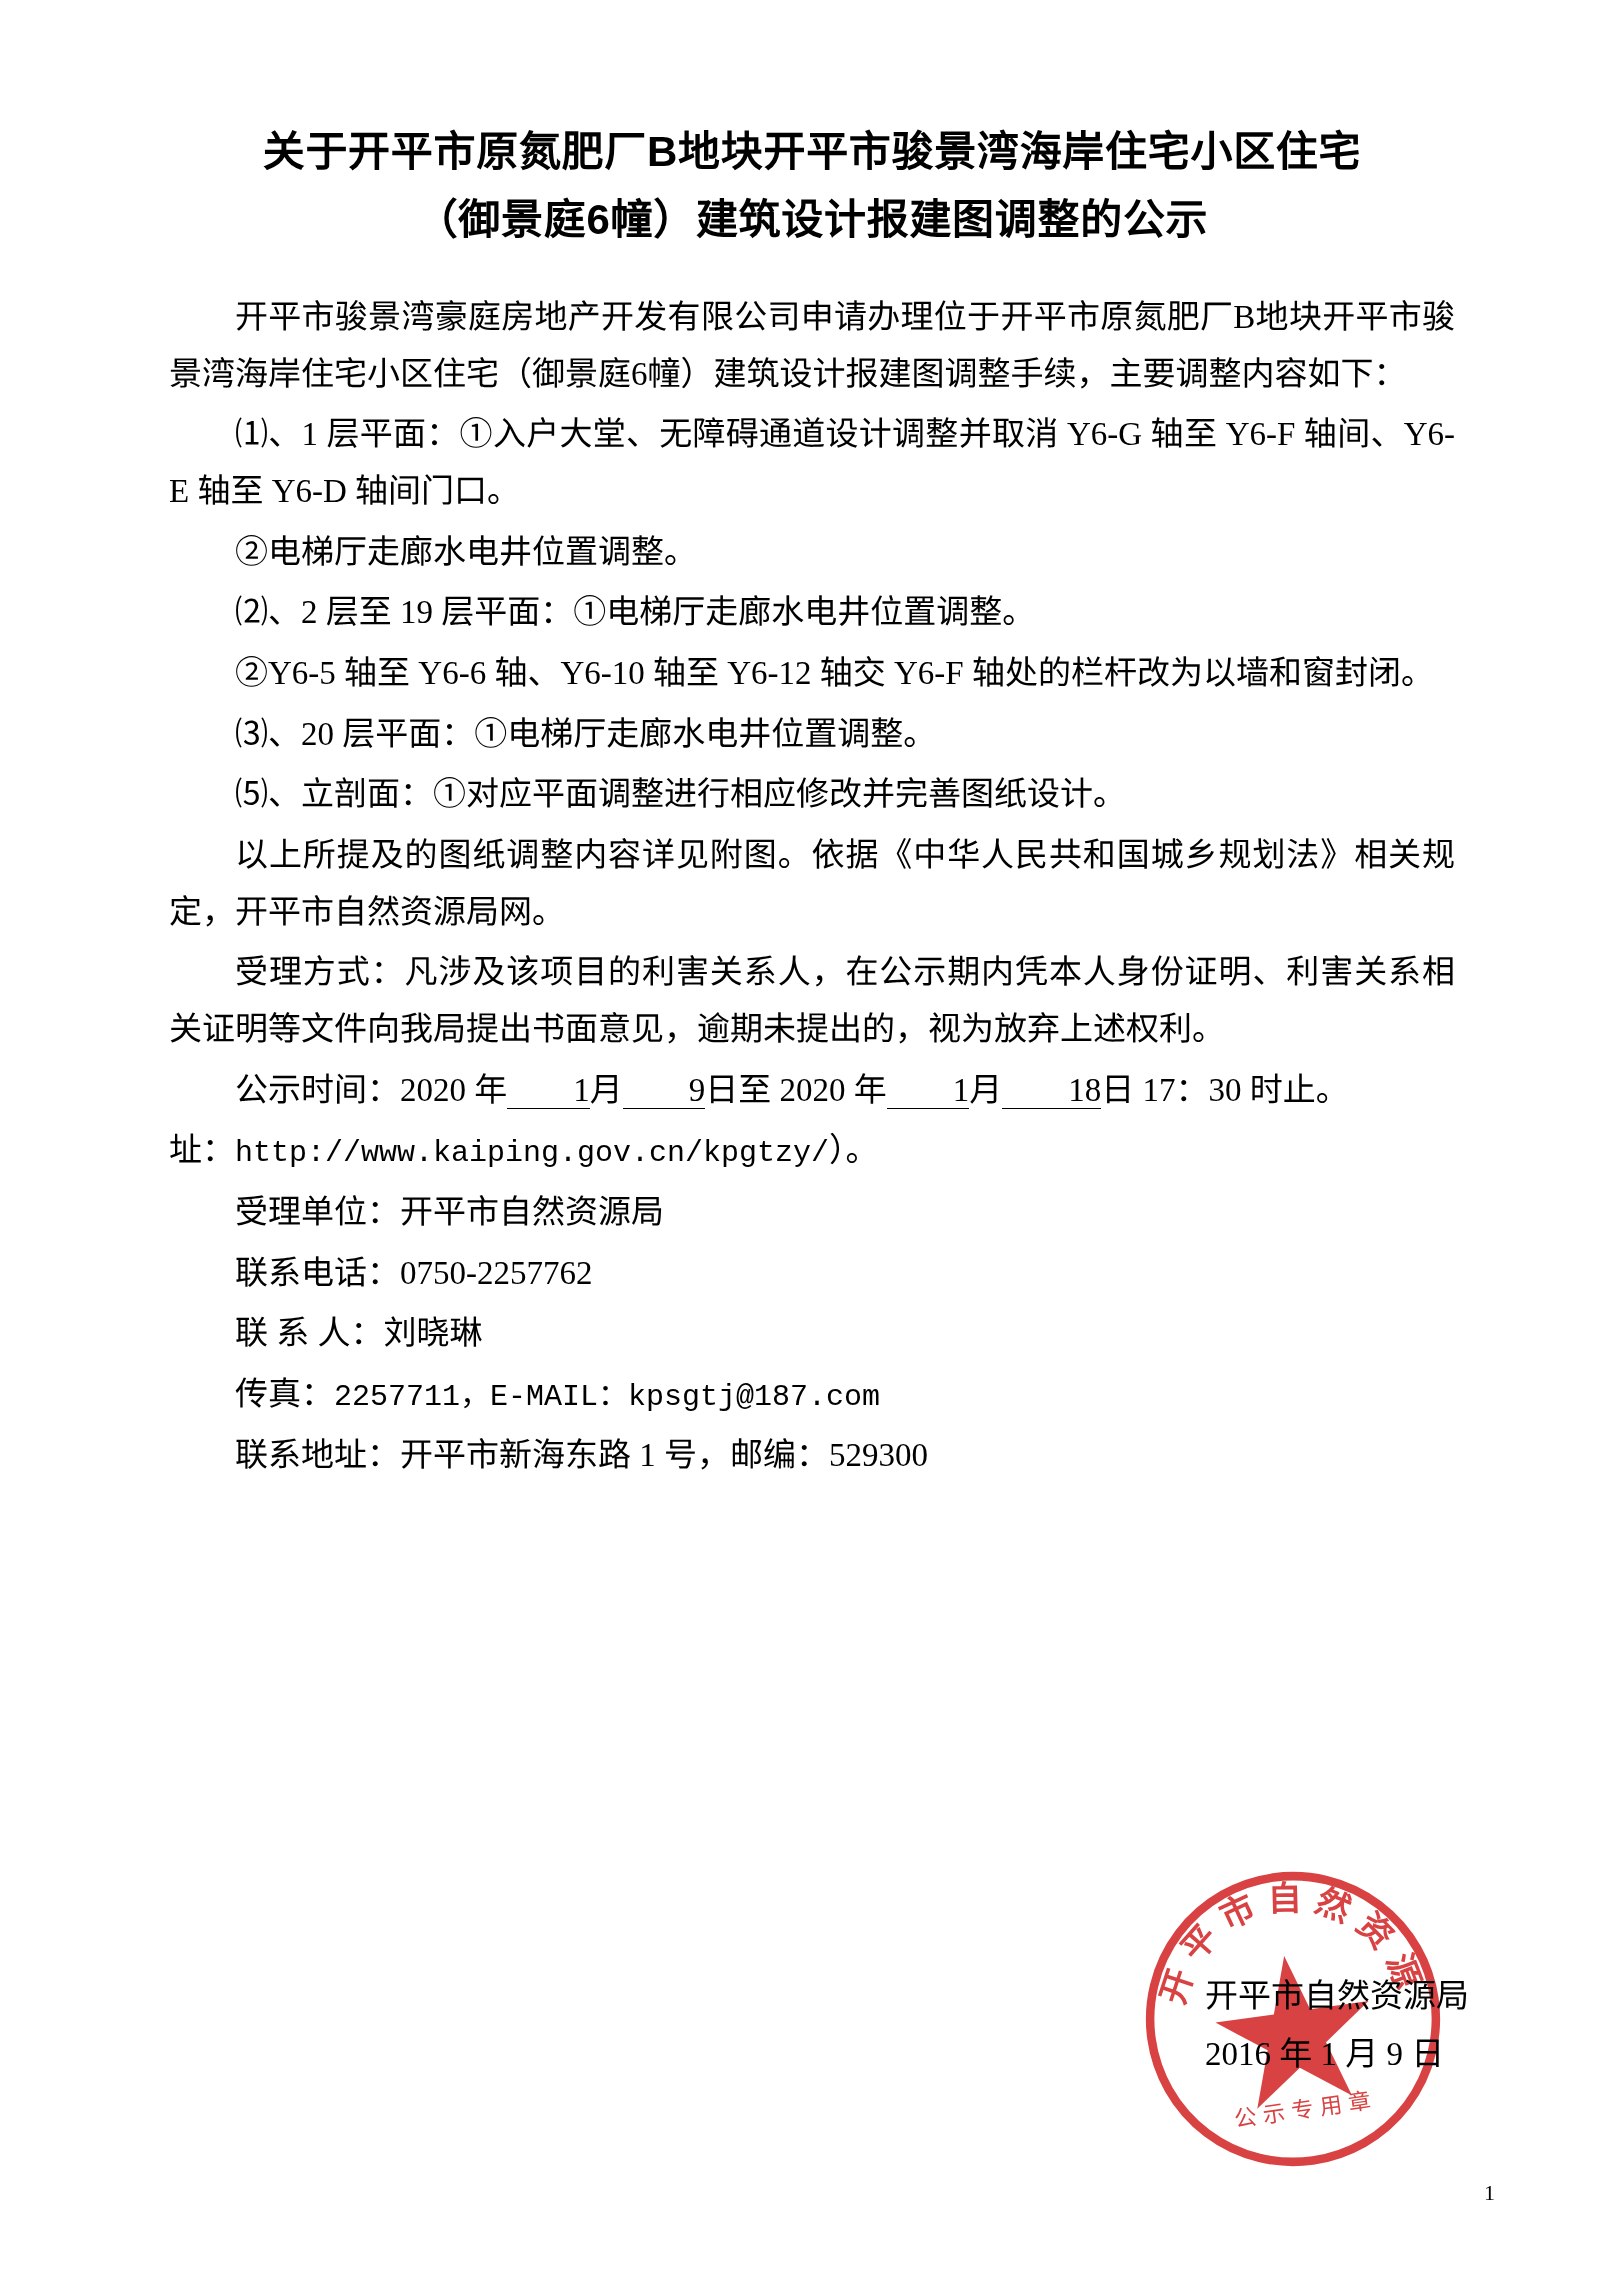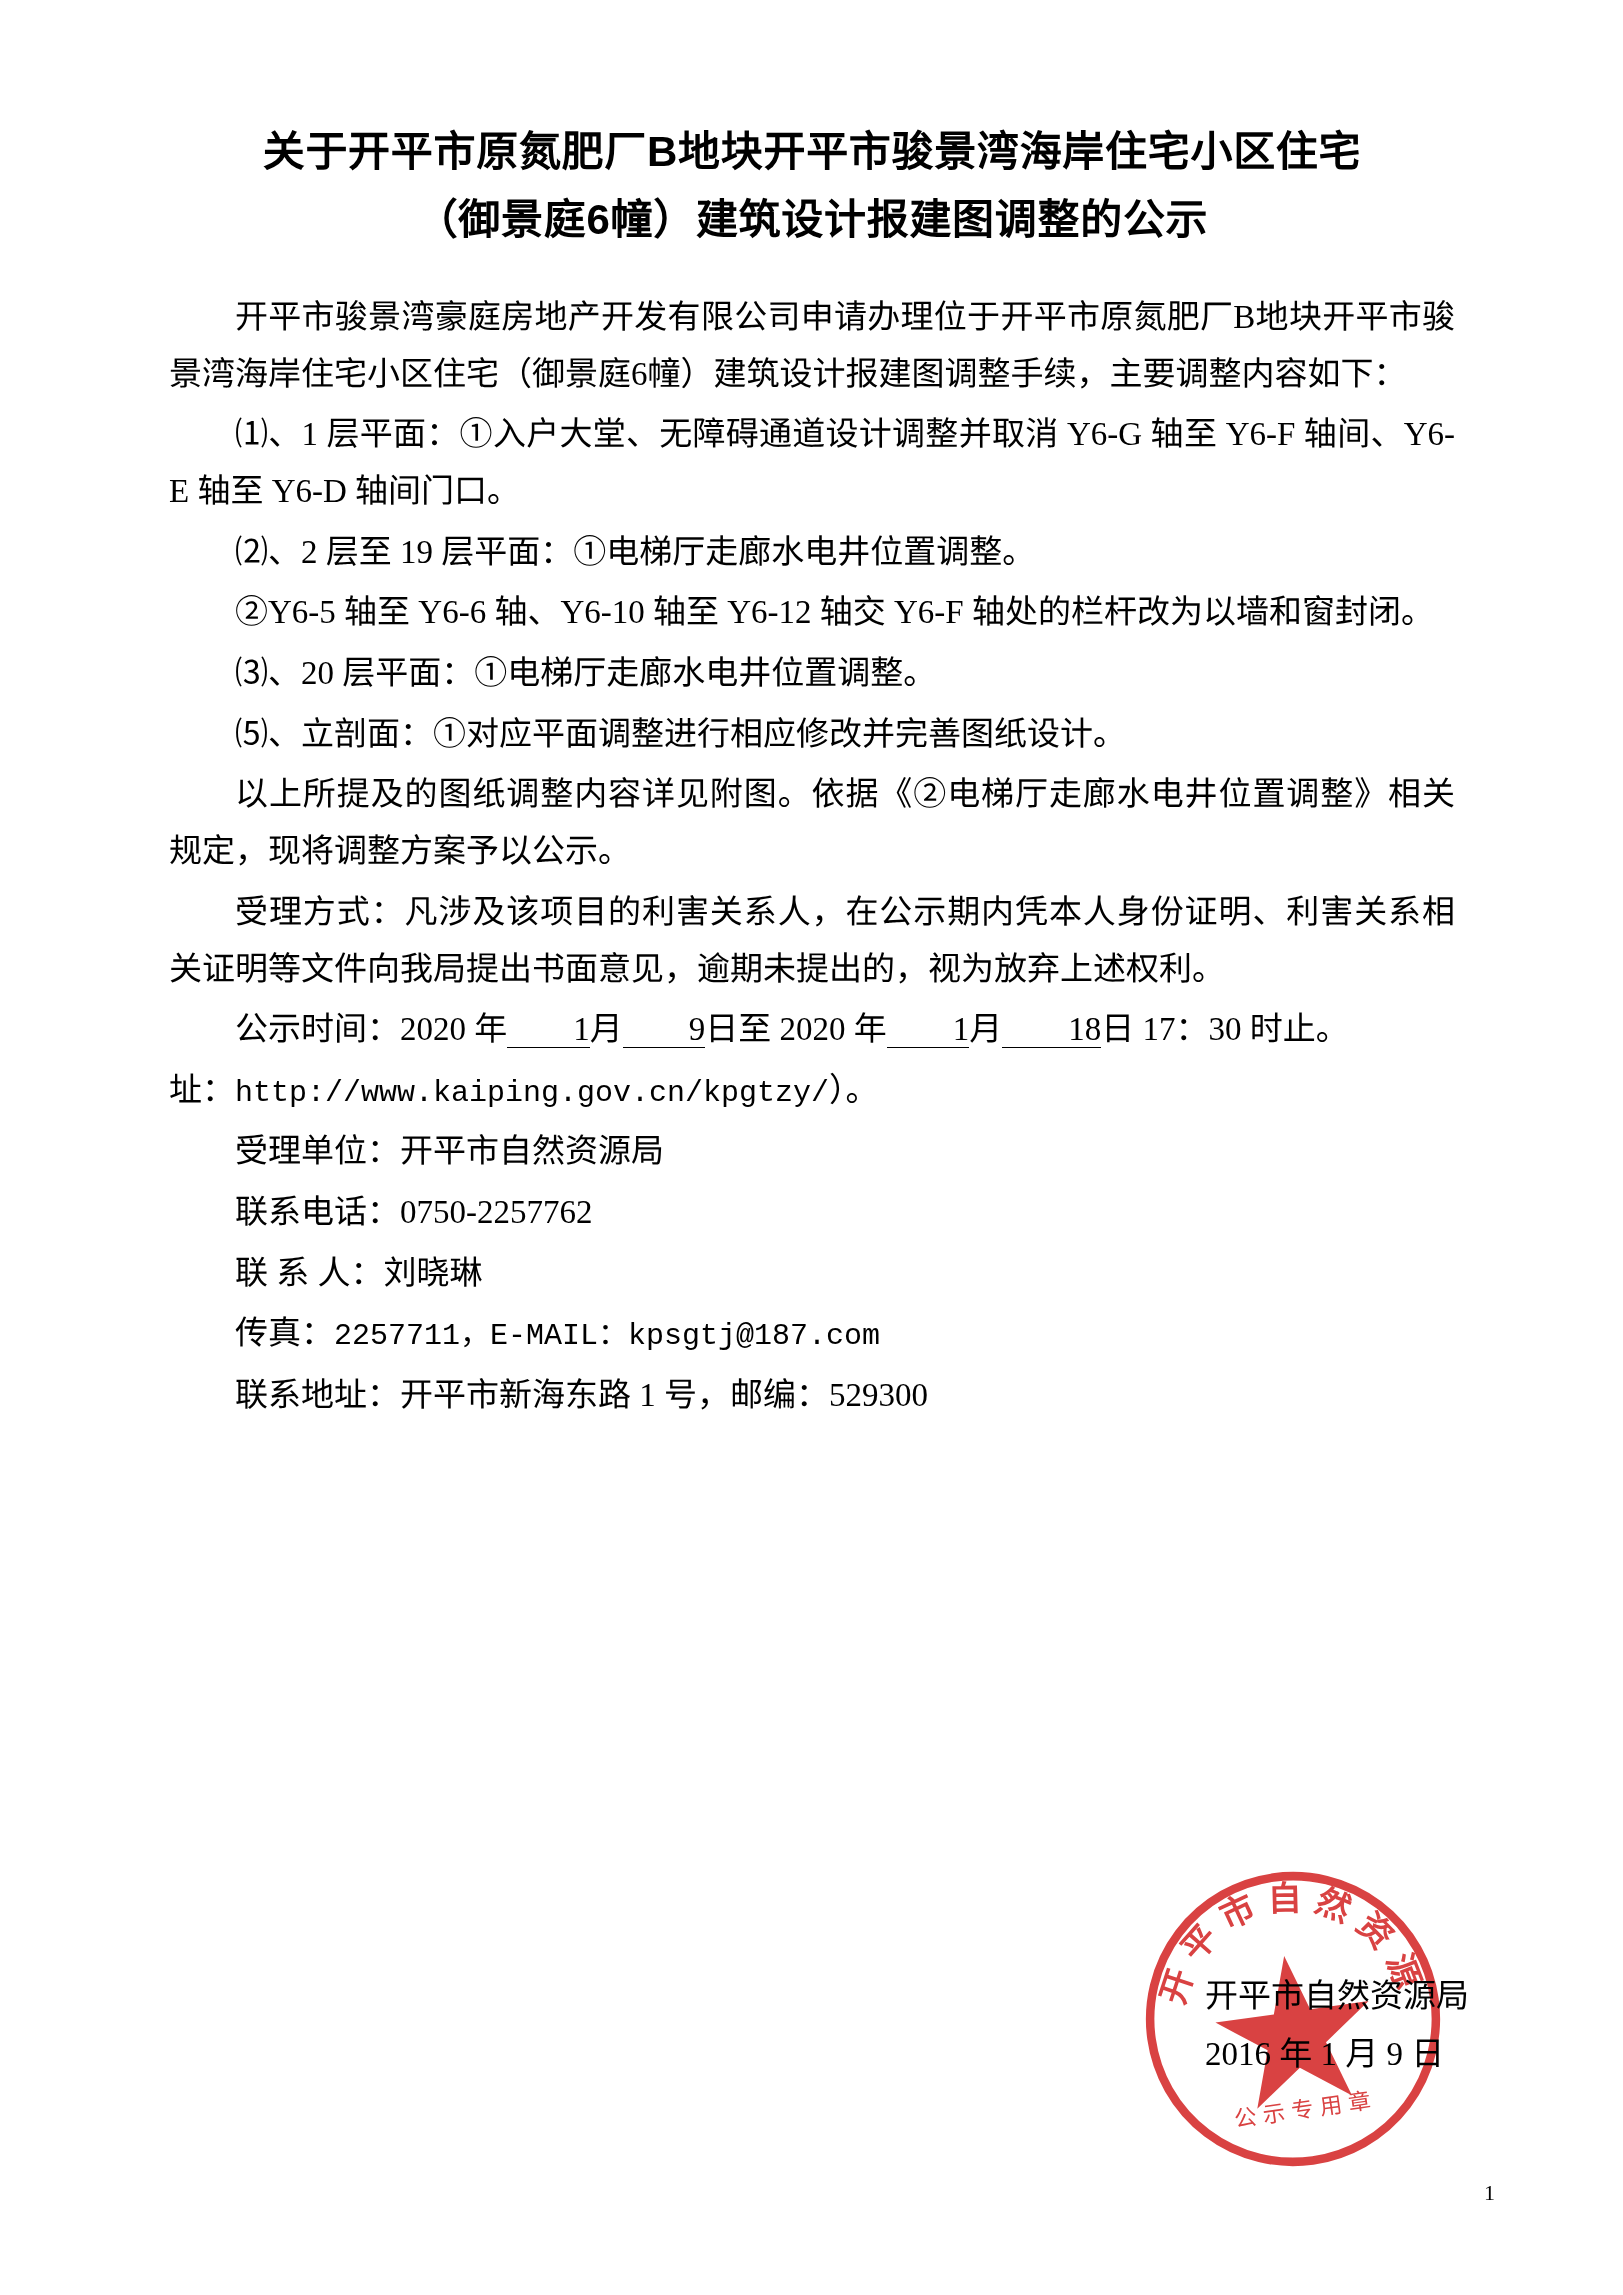--- a/index.html
+++ b/index.html
@@ -110,25 +110,26 @@
 
     <div class="title">
       <span class="title-line">关于开平市原氮肥厂B地块开平市骏景湾海岸住宅小区住宅</span>
       <span class="title-line">（御景庭6幢）建筑设计报建图调整的公示</span>
     </div>
 
     <div class="body-text">
 
       <p class="para">开平市骏景湾豪庭房地产开发有限公司申请办理位于开平市原氮肥厂B地块开平市骏景湾海岸住宅小区住宅（御景庭6幢）建筑设计报建图调整手续，主要调整内容如下：</p>
       <p class="para">⑴、1 层平面：①入户大堂、无障碍通道设计调整并取消 Y6-G 轴至 Y6-F 轴间、Y6-E 轴至 Y6-D 轴间门口。</p>
+      <p class="para">②电梯厅走廊水电井位置调整。</p>
       <p class="para">⑵、2 层至 19 层平面：①电梯厅走廊水电井位置调整。</p>
       <p class="para">②Y6-5 轴至 Y6-6 轴、Y6-10 轴至 Y6-12 轴交 Y6-F 轴处的栏杆改为以墙和窗封闭。</p>
       <p class="para">⑶、20 层平面：①电梯厅走廊水电井位置调整。</p>
       <p class="para">⑸、立剖面：①对应平面调整进行相应修改并完善图纸设计。</p>
-      <p class="para">以上所提及的图纸调整内容详见附图。依据《②电梯厅走廊水电井位置调整》相关规定，现将调整方案予以公示。</p>
+      <p class="para">以上所提及的图纸调整内容详见附图。依据《中华人民共和国城乡规划法》相关规定，开平市自然资源局网。</p>
       <p class="para">受理方式：凡涉及该项目的利害关系人，在公示期内凭本人身份证明、利害关系相关证明等文件向我局提出书面意见，逾期未提出的，视为放弃上述权利。</p>
 
       <p class="para"><span>公示时间：2020 年</span><span class="blank">1</span><span>月</span><span class="blank">9</span><span>日至 2020 年</span><span class="blank">1</span><span>月</span><span class="blank wide">18</span><span>日 17：30 时止。</span></p>
 
       <p class="para noindent"><span>址：</span><span class="mono">http://www.kaiping.gov.cn/kpgtzy/</span><span>）。</span></p>
 
       <p class="para">受理单位：开平市自然资源局</p>
       <p class="para">联系电话：0750-2257762</p>
       <p class="para">联 系 人：刘晓琳</p>
       <p class="para"><span>传真：</span><span class="mono">2257711，E-MAIL：kpsgtj@187.com</span></p>

